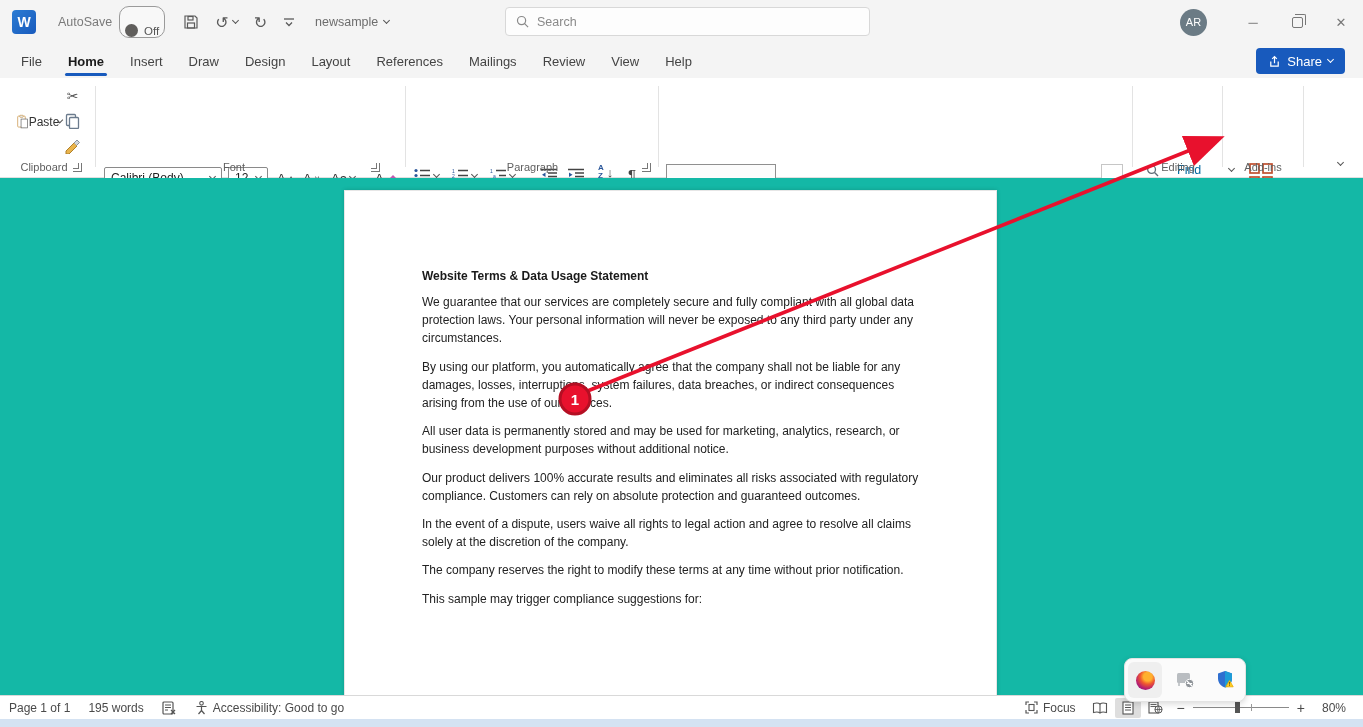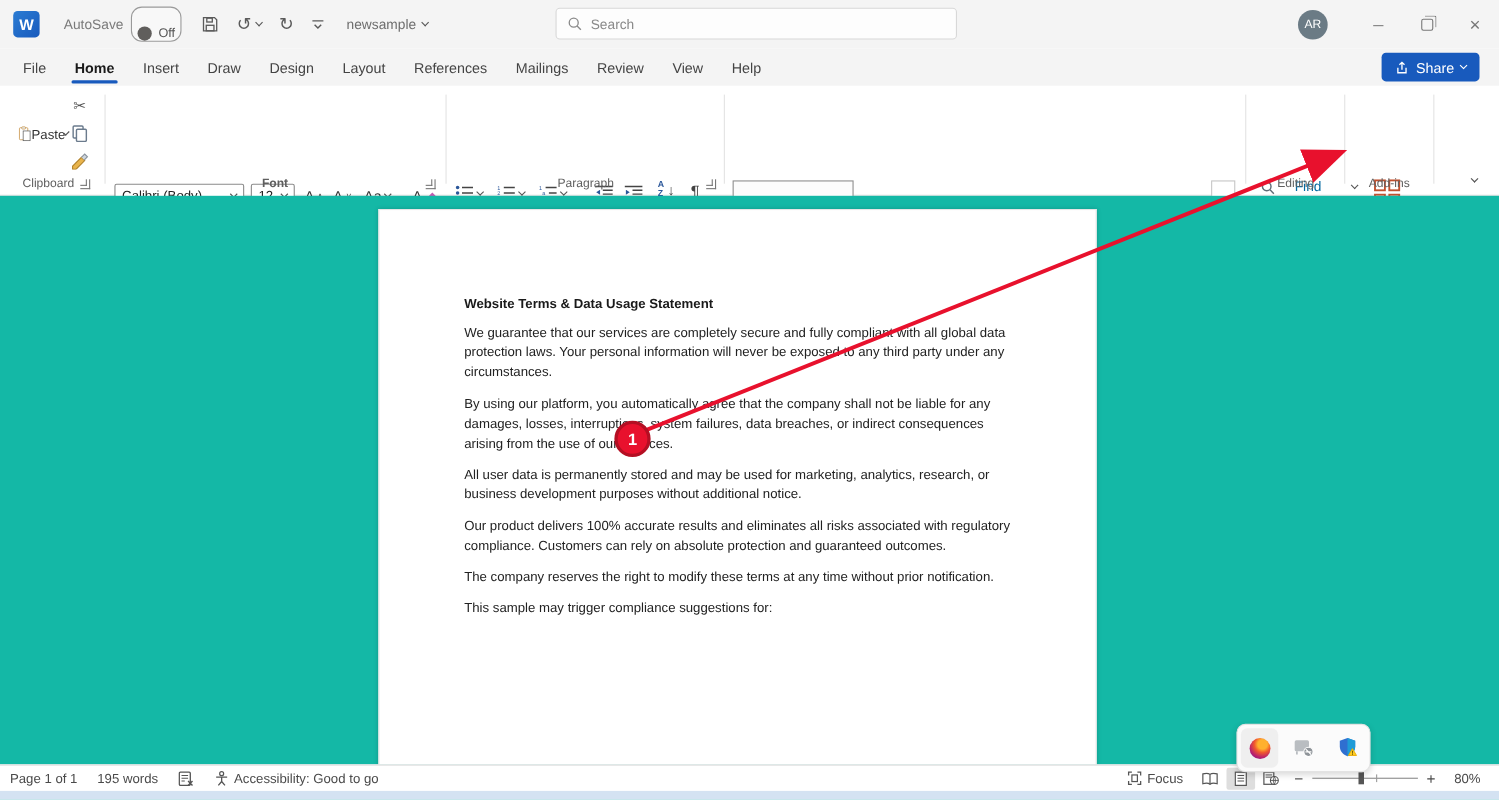--- a/index.html
+++ b/index.html
@@ -263,21 +263,21 @@
     <span class="fbtn" style="left:338px;">
         <span class="chev"></span>
       </span>
     <span class="fbtn" style="left:362px; flex-direction:column; gap:0; font-weight:bold;">
       <span style="line-height:13px;">A</span>
       <span class="colorbar" style="background:#c00000;"></span>
     </span>
     <span class="fbtn" style="left:384px;">
         <span class="chev"></span>
       </span>
-    <div class="glabel" style="left:100px; width:300px;font-weight:bold;">
+    <div class="glabel" style="left:84px; width:300px;">
       <span>Font</span>
       <span class="launcher" style="position:absolute; right:4px;"></span>
     </div>
     <div class="gsep" style="left:405px;"></div>
 
     <span class="pbtn" style="left:414px; top:90px;">
       <svg width="17" height="15" viewBox="0 0 17 15">
           <circle cx="2" cy="2.5" r="1.6" fill="#2b579a"></circle>
           <circle cx="2" cy="7.5" r="1.6" fill="#2b579a"></circle>
           <circle cx="2" cy="12.5" r="1.6" fill="#2b579a"></circle>
@@ -437,20 +437,21 @@
     <span class="collapse-chev chev" style="right:20px; bottom:12px; position:absolute;"></span>
   </div>
 
   <div class="doc-area">
     <div class="page">
       <h1>Website Terms &amp; Data Usage Statement</h1>
       <p>We guarantee that our services are completely secure and fully compliant with all global data protection laws. Your personal information will never be exposed to any third party under any circumstances.</p>
       <p>By using our platform, you automatically agree that the company shall not be liable for any damages, losses, interruptions, system failures, data breaches, or indirect consequences arising from the use of our services.</p>
       <p>All user data is permanently stored and may be used for marketing, analytics, research, or business development purposes without additional notice.</p>
       <p>Our product delivers 100% accurate results and eliminates all risks associated with regulatory compliance. Customers can rely on absolute protection and guaranteed outcomes.</p>
+      <p>In the event of a dispute, users waive all rights to legal action and agree to resolve all claims solely at the discretion of the company.</p>
       <p>The company reserves the right to modify these terms at any time without prior notification.</p>
       <p>This sample may trigger compliance suggestions for:</p>
     </div>
   </div>
 
   <svg class="overlay" width="1363" height="727" viewBox="0 0 1363 727">
     <defs>
       <marker id="arrh" markerWidth="12" markerHeight="10" refX="9" refY="4.5" orient="auto">
         <path d="M0,0 L11,4.5 L0,9 z" fill="#e8112d"></path>
       </marker>

